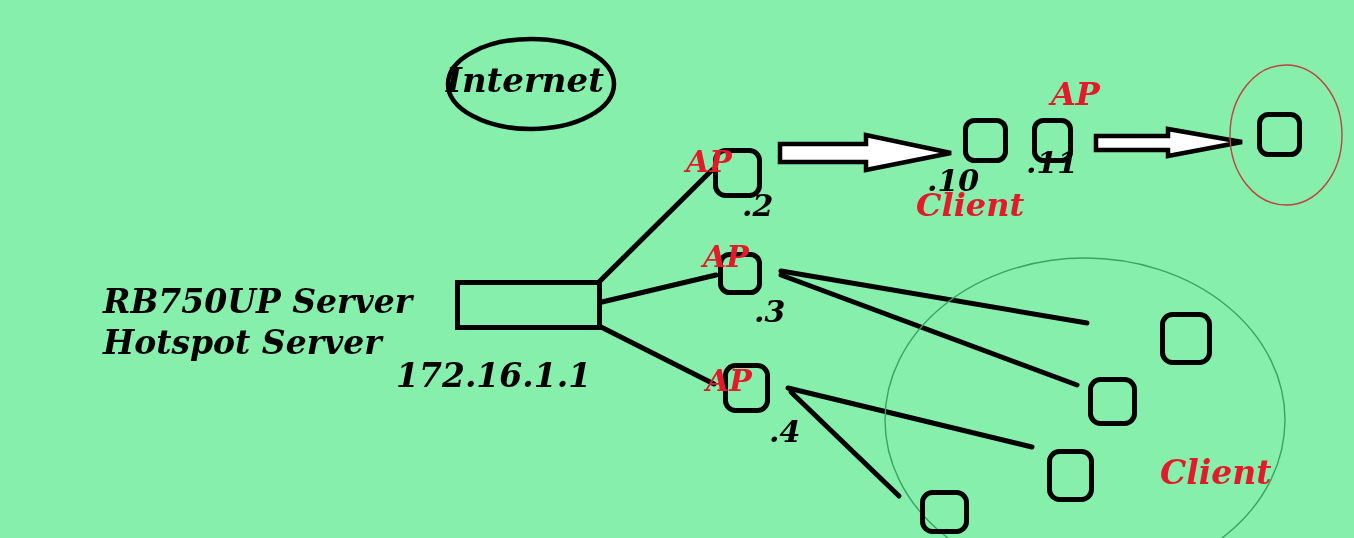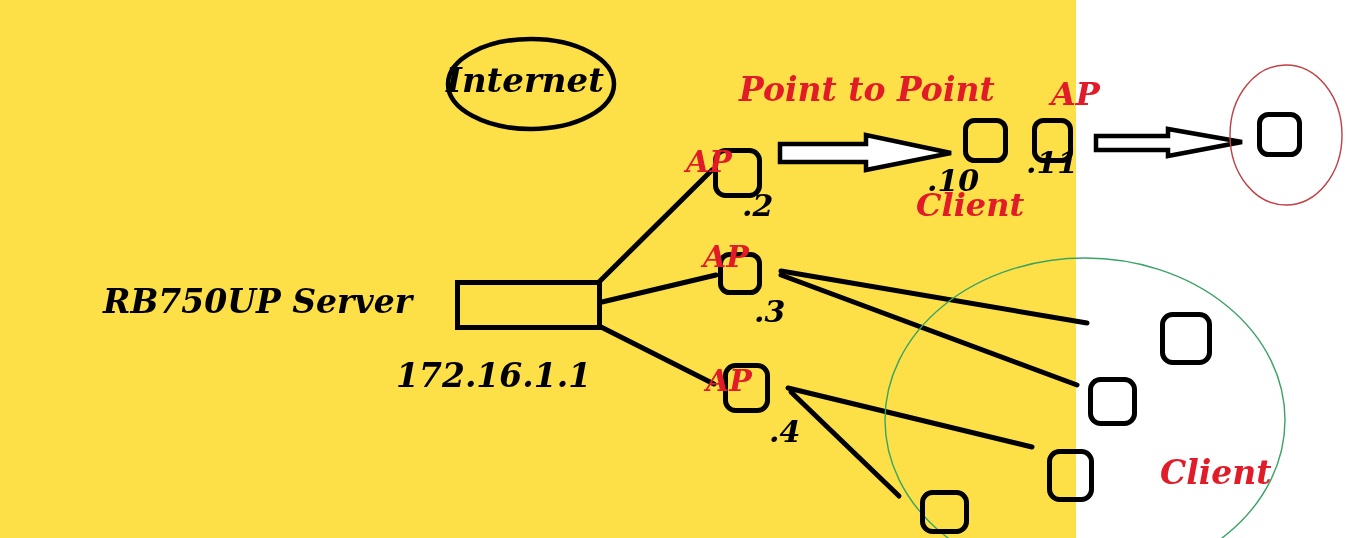--- a/index.html
+++ b/index.html
@@ -6,23 +6,23 @@
     --ink: #000000;
     --red: #e11b28;
     --red-ellipse: #c04045;
     --green: #3aa265;
   }
   * { margin: 0; padding: 0; box-sizing: border-box; }
   html, body { background: #ffffff; }
   body { width: 1354px; height: 538px; overflow: hidden; }
   .canvas {
     position: relative;
-    width: 1076px;
+    width: 1354px;
     height: 538px;
-    background: #fde047;
+    background: #86efac;
     font-family: "DejaVu Serif", serif;
   }
   .layer { position: absolute; left: 0; top: 0; }
   .lbl {
     position: absolute;
     font-family: "DejaVu Serif", serif;
     font-weight: 700;
     font-style: italic;
     color: var(--ink);
     line-height: 1;
@@ -77,33 +77,33 @@
     <ellipse class="thin-green" cx="1085" cy="420" rx="200" ry="162"></ellipse>
 
     <rect class="node" x="1162.5" y="314.5" width="47" height="48" rx="10"></rect>
     <rect class="node" x="1090.5" y="379.5" width="44" height="44" rx="10"></rect>
     <rect class="node" x="1049.5" y="451.5" width="42" height="48" rx="10"></rect>
     <rect class="node" x="922.5" y="492.5" width="44" height="39" rx="10"></rect>
   </svg>
 
   <div class="lbl fs34" style="left:446px; top:63px;">Internet</div>
 
-  <div class="lbl red fs33" style="left:739px; top:73px;">Point to Point</div>
   <div class="lbl red fs32" style="left:1051px; top:78px;">AP</div>
   <div class="lbl fs30" style="left:927px; top:166px;">.10</div>
   <div class="lbl fs30" style="left:1026px; top:148px;">.11</div>
   <div class="lbl red fs32" style="left:916px; top:189px;">Client</div>
 
   <div class="lbl red fs30" style="left:686px; top:147px;">AP</div>
   <div class="lbl fs30" style="left:742px; top:191px;">.2</div>
 
   <div class="lbl red fs30" style="left:703px; top:242px;">AP</div>
   <div class="lbl fs30" style="left:754px; top:297px;">.3</div>
 
   <div class="lbl red fs30" style="left:706px; top:366px;">AP</div>
   <div class="lbl fs30" style="left:769px; top:417px;">.4</div>
 
   <div class="lbl fs33" style="left:103px; top:285px;">RB750UP Server</div>
+  <div class="lbl fs33" style="left:103px; top:326px;">Hotspot Server</div>
   <div class="lbl fs33" style="left:396px; top:359px;">172.16.1.1</div>
 
   <div class="lbl red fs33" style="left:1160px; top:456px;">Client</div>
 
 </div>
 
 </body></html>

